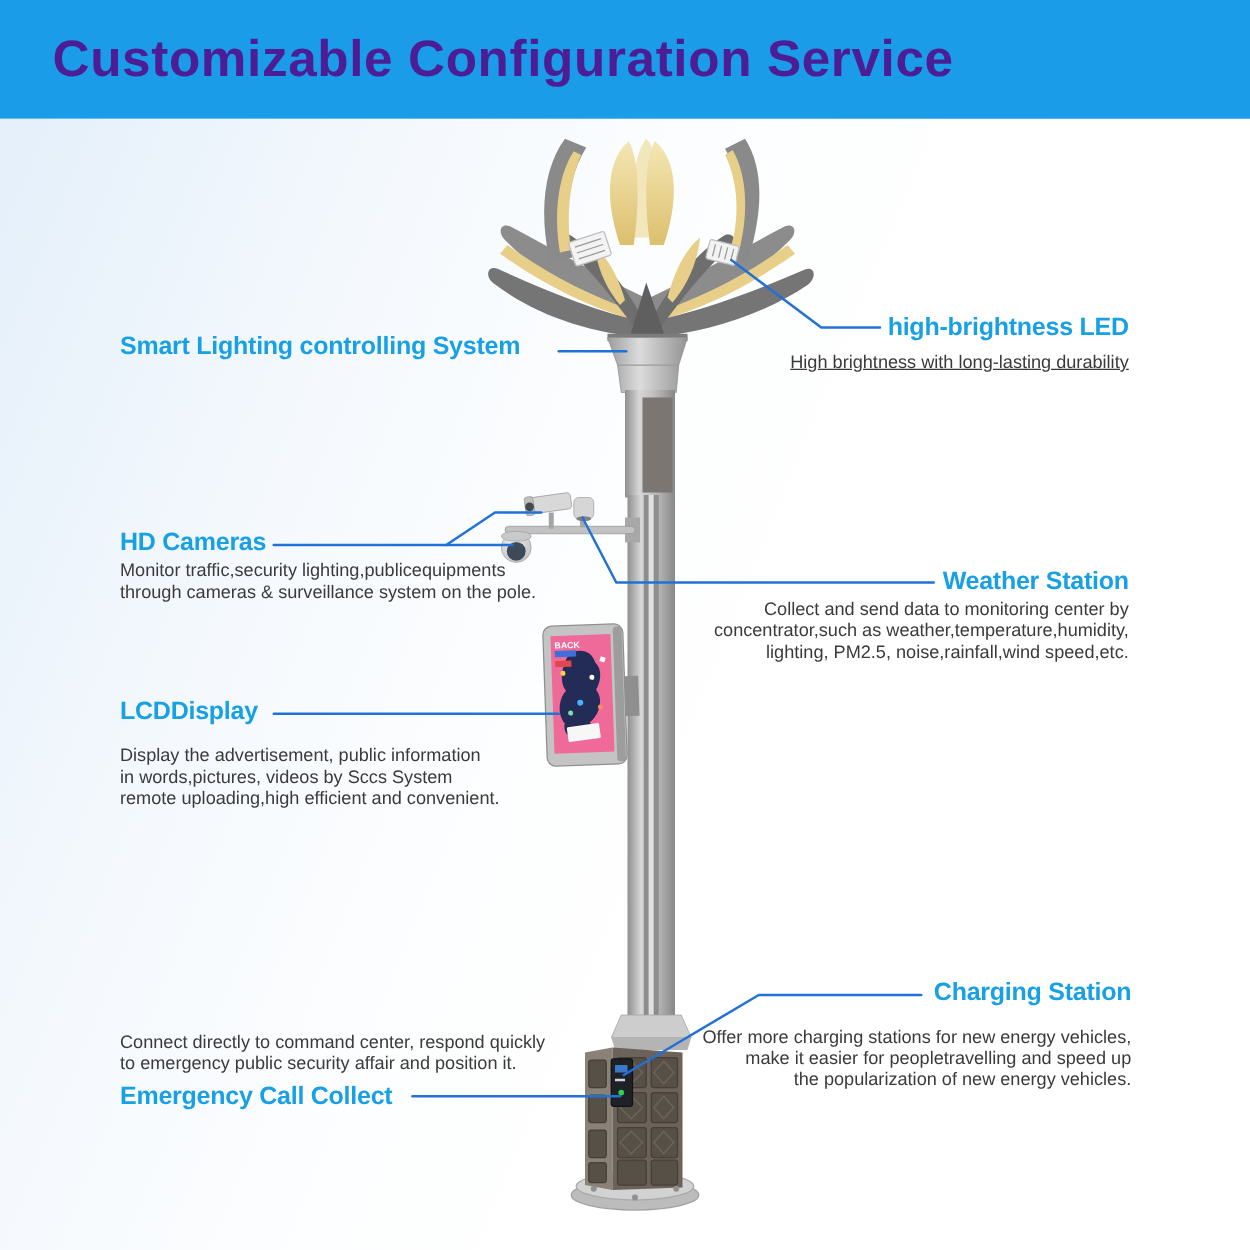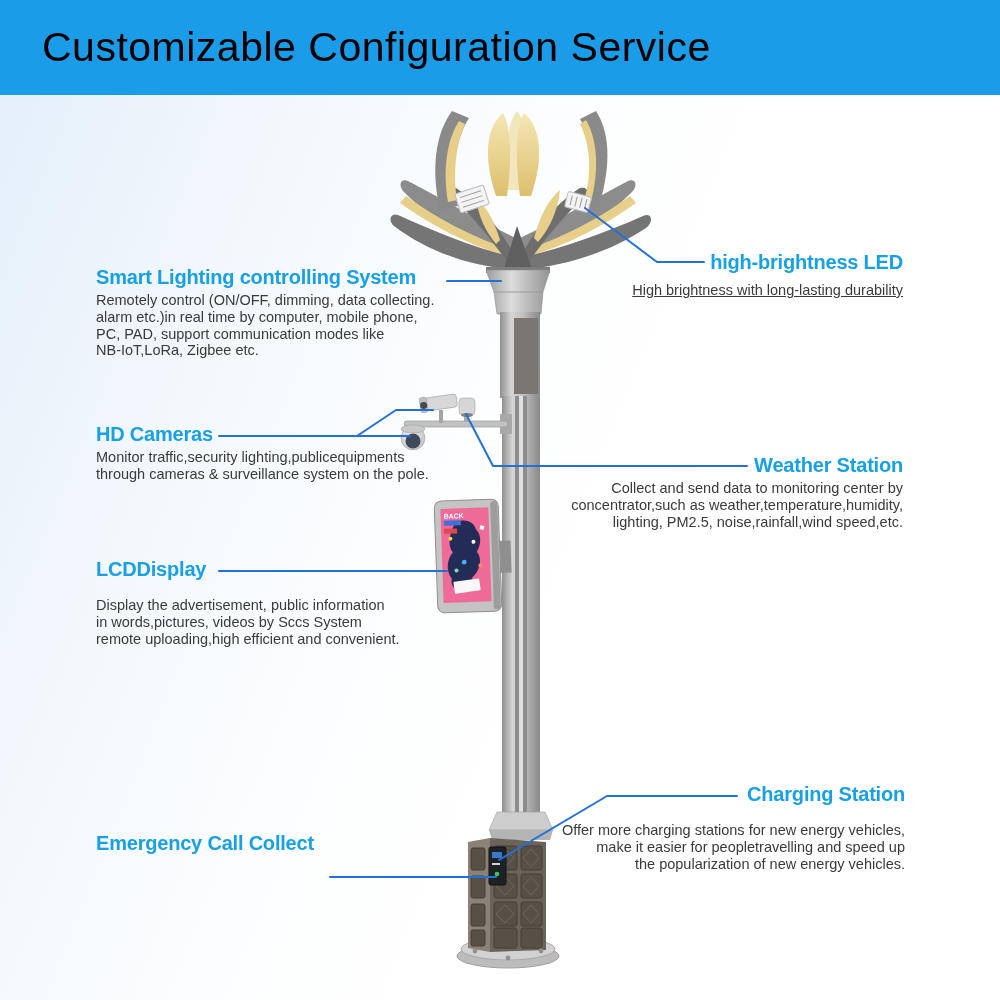--- a/index.html
+++ b/index.html
@@ -6,21 +6,21 @@
   body{
     width:1000px;height:1000px;position:relative;overflow:hidden;
     background:#ffffff;
     font-family:"Liberation Sans", sans-serif;
   }
   .banner{
     position:absolute;left:0;top:0;width:1000px;height:95px;
     background:#1b9ce8;display:flex;align-items:center;
   }
   .banner h1{
-    margin:0 0 0 42px;color:#000000;font-size:41px;font-weight:400;
+    margin:0 0 0 42px;color:#4c1d95;font-size:41px;font-weight:700;
     letter-spacing:0.5px;white-space:nowrap;
   }
   .bg-tint{
     position:absolute;left:0;top:95px;width:1000px;height:905px;
     background:linear-gradient(112deg, rgba(214,231,247,0.65) 0%, rgba(233,242,251,0.45) 26%, rgba(246,250,253,0.25) 44%, rgba(255,255,255,0) 62%);
     pointer-events:none;
   }
   svg.art{position:absolute;left:0;top:0;width:1000px;height:1000px;}
   .label{position:absolute;}
   .label h2{
@@ -206,40 +206,38 @@
     <polyline points="357,436 396,410 433,410"></polyline>
     <polyline points="466,414 493,466 747,466"></polyline>
     <polyline points="219,571 447,571"></polyline>
     <polyline points="330,877 496,877"></polyline>
     <polyline points="499,860 607,796 737,796"></polyline>
   </g>
 </svg>
 
 <section class="label" style="left:96px;top:266px;">
   <h2>Smart Lighting controlling System</h2>
-  <p>Remotely control (ON/OFF, dimming, data collecting.
-alarm etc.)in real time by computer, mobile phone,
-PC, PAD, support communication modes like
-NB-IoT,LoRa, Zigbee etc.</p>
 </section>
 
 <section class="label" style="left:96px;top:423px;">
   <h2>HD Cameras</h2>
   <p>Monitor traffic,security lighting,publicequipments
 through cameras &amp; surveillance system on the pole.</p>
 </section>
 
 <section class="label" style="left:96px;top:558px;">
   <h2>LCDDisplay</h2>
   <p style="margin-top:16px;">Display the advertisement, public information
 in words,pictures, videos by Sccs System
 remote uploading,high efficient and convenient.</p>
 </section>
 
 <section class="label" style="left:96px;top:826px;">
+  <p style="margin-top:0;">Connect directly to command center, respond quickly
+to emergency public security affair and position it.</p>
   <h2 style="margin-top:6px;">Emergency Call Collect</h2>
 </section>
 
 <section class="label right" style="right:97px;top:251px;">
   <h2>high-brightness LED</h2>
   <p style="margin-top:8px;text-decoration:underline;">High brightness with long-lasting durability</p>
 </section>
 
 <section class="label right" style="right:97px;top:454px;">
   <h2>Weather Station</h2>

